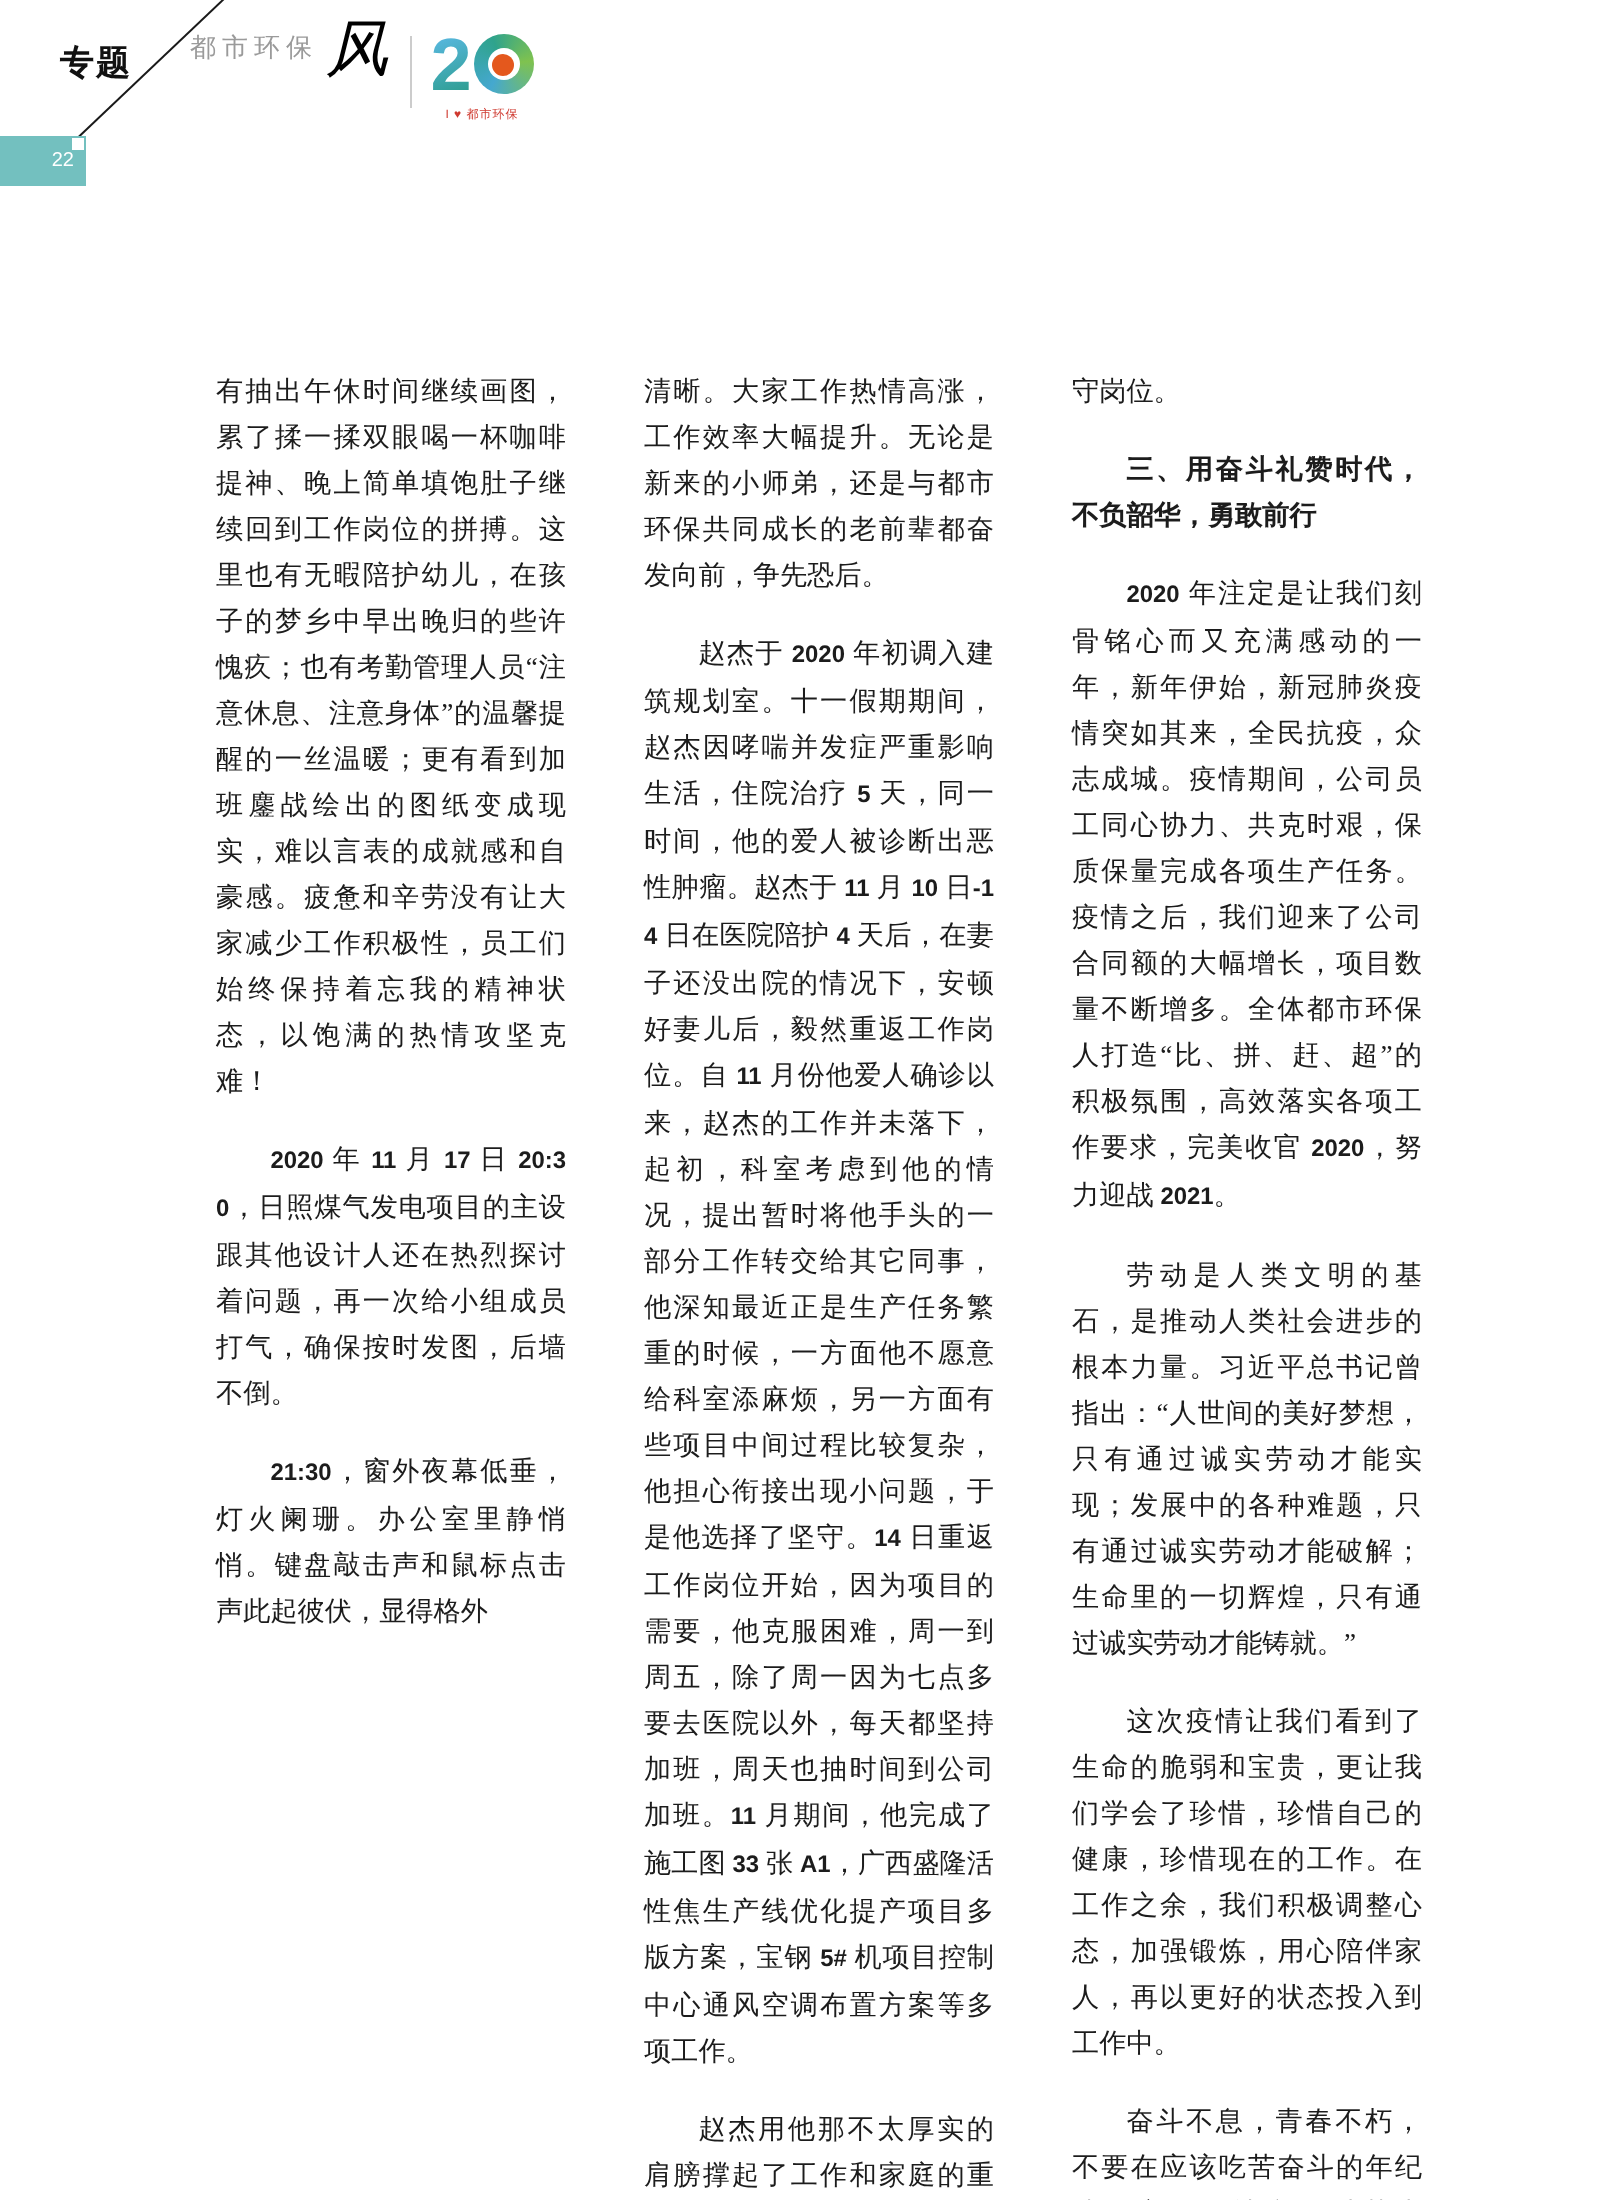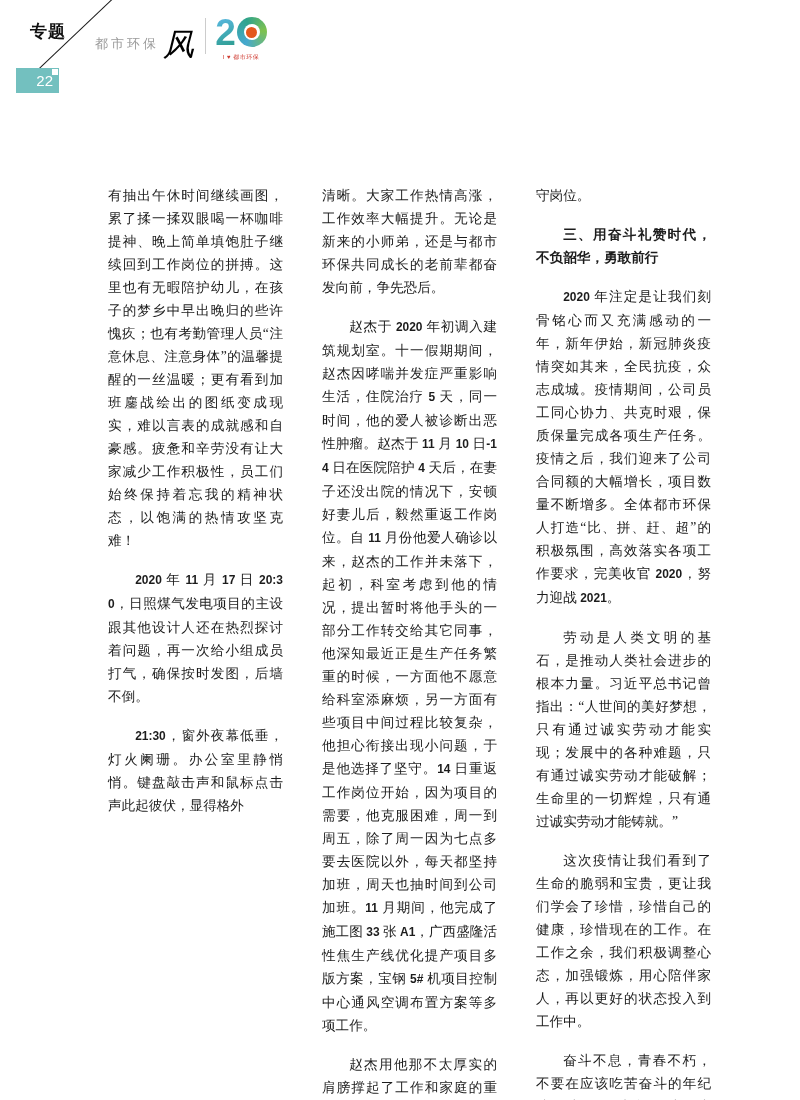--- a/index.html
+++ b/index.html
@@ -16,26 +16,26 @@
   }
   .diagonal-line {
     position:absolute; left:38px; top:69px; width:108px; height:0;
     border-top:1.6px solid #1a1a1a;
     transform:rotate(-43.5deg); transform-origin:0 0;
   }
   .page-tab {
     position:absolute; left:0; top:68px; width:43px; height:25px;
     background:#73c0bf; color:#ffffff;
     font-family:"Liberation Sans","DejaVu Sans",sans-serif;
-    font-size:15px; font-weight:300; line-height:25px;
-    text-align:right; padding-right:6px; box-sizing:border-box;margin-left:16px;
+    font-size:10px; font-weight:300; line-height:25px;
+    text-align:right; padding-right:6px; box-sizing:border-box;
   }
   .tab-notch { position:absolute; right:1px; top:1px; width:6px; height:6px; background:#ffffff; }
 
-  .brand { position:absolute; left:95px; top:24px; height:40px; display:flex; align-items:center;text-align:right; }
+  .brand { position:absolute; left:95px; top:4px; height:40px; display:flex; align-items:center;text-align:right; }
   .brand-name {
     font-family:"Liberation Sans","DejaVu Sans",sans-serif;
     color:#9a9a9a; font-size:13px; letter-spacing:3px;
   }
   .brand-glyph { font-size:31px; color:#000; margin-left:4px; font-style:italic; line-height:1; }
 
   .logo-divider { position:absolute; left:205px; top:18px; width:1px; height:36px; background:#cccccc; }
 
   .anniversary { position:absolute; left:213px; top:13px; width:56px; text-align:center; }
   .anniv-row { display:flex; align-items:center; justify-content:center; height:38px; }

